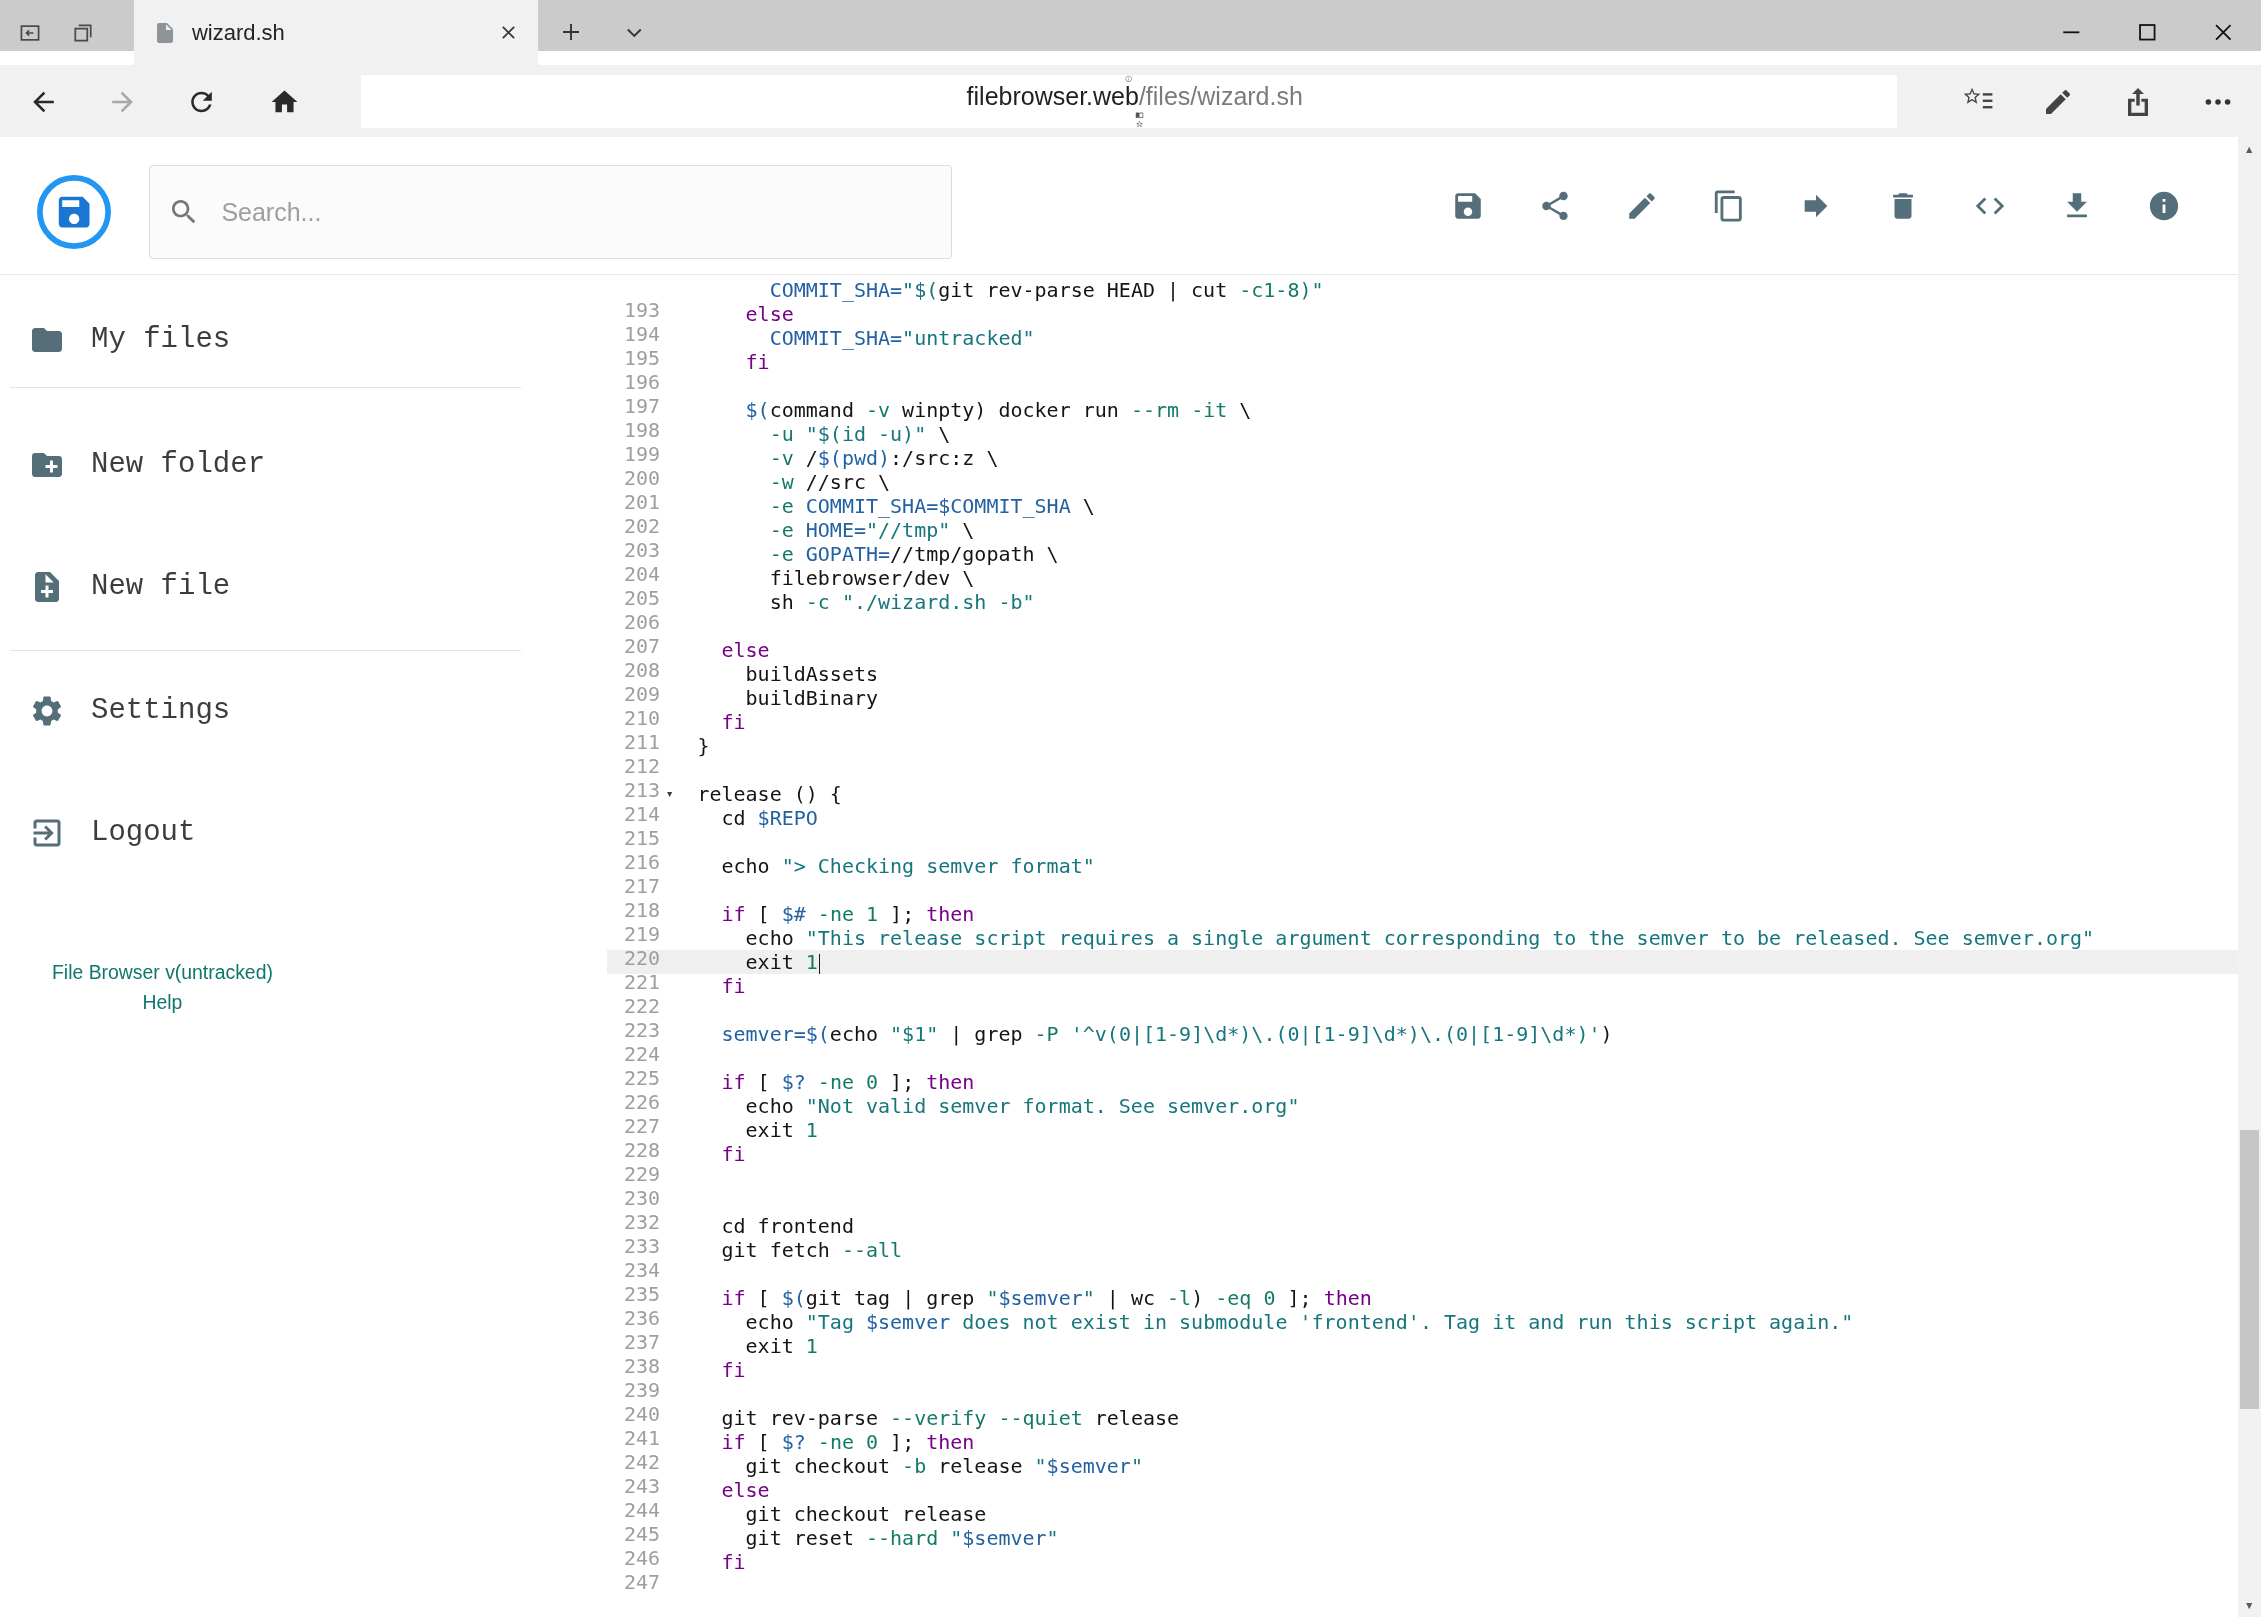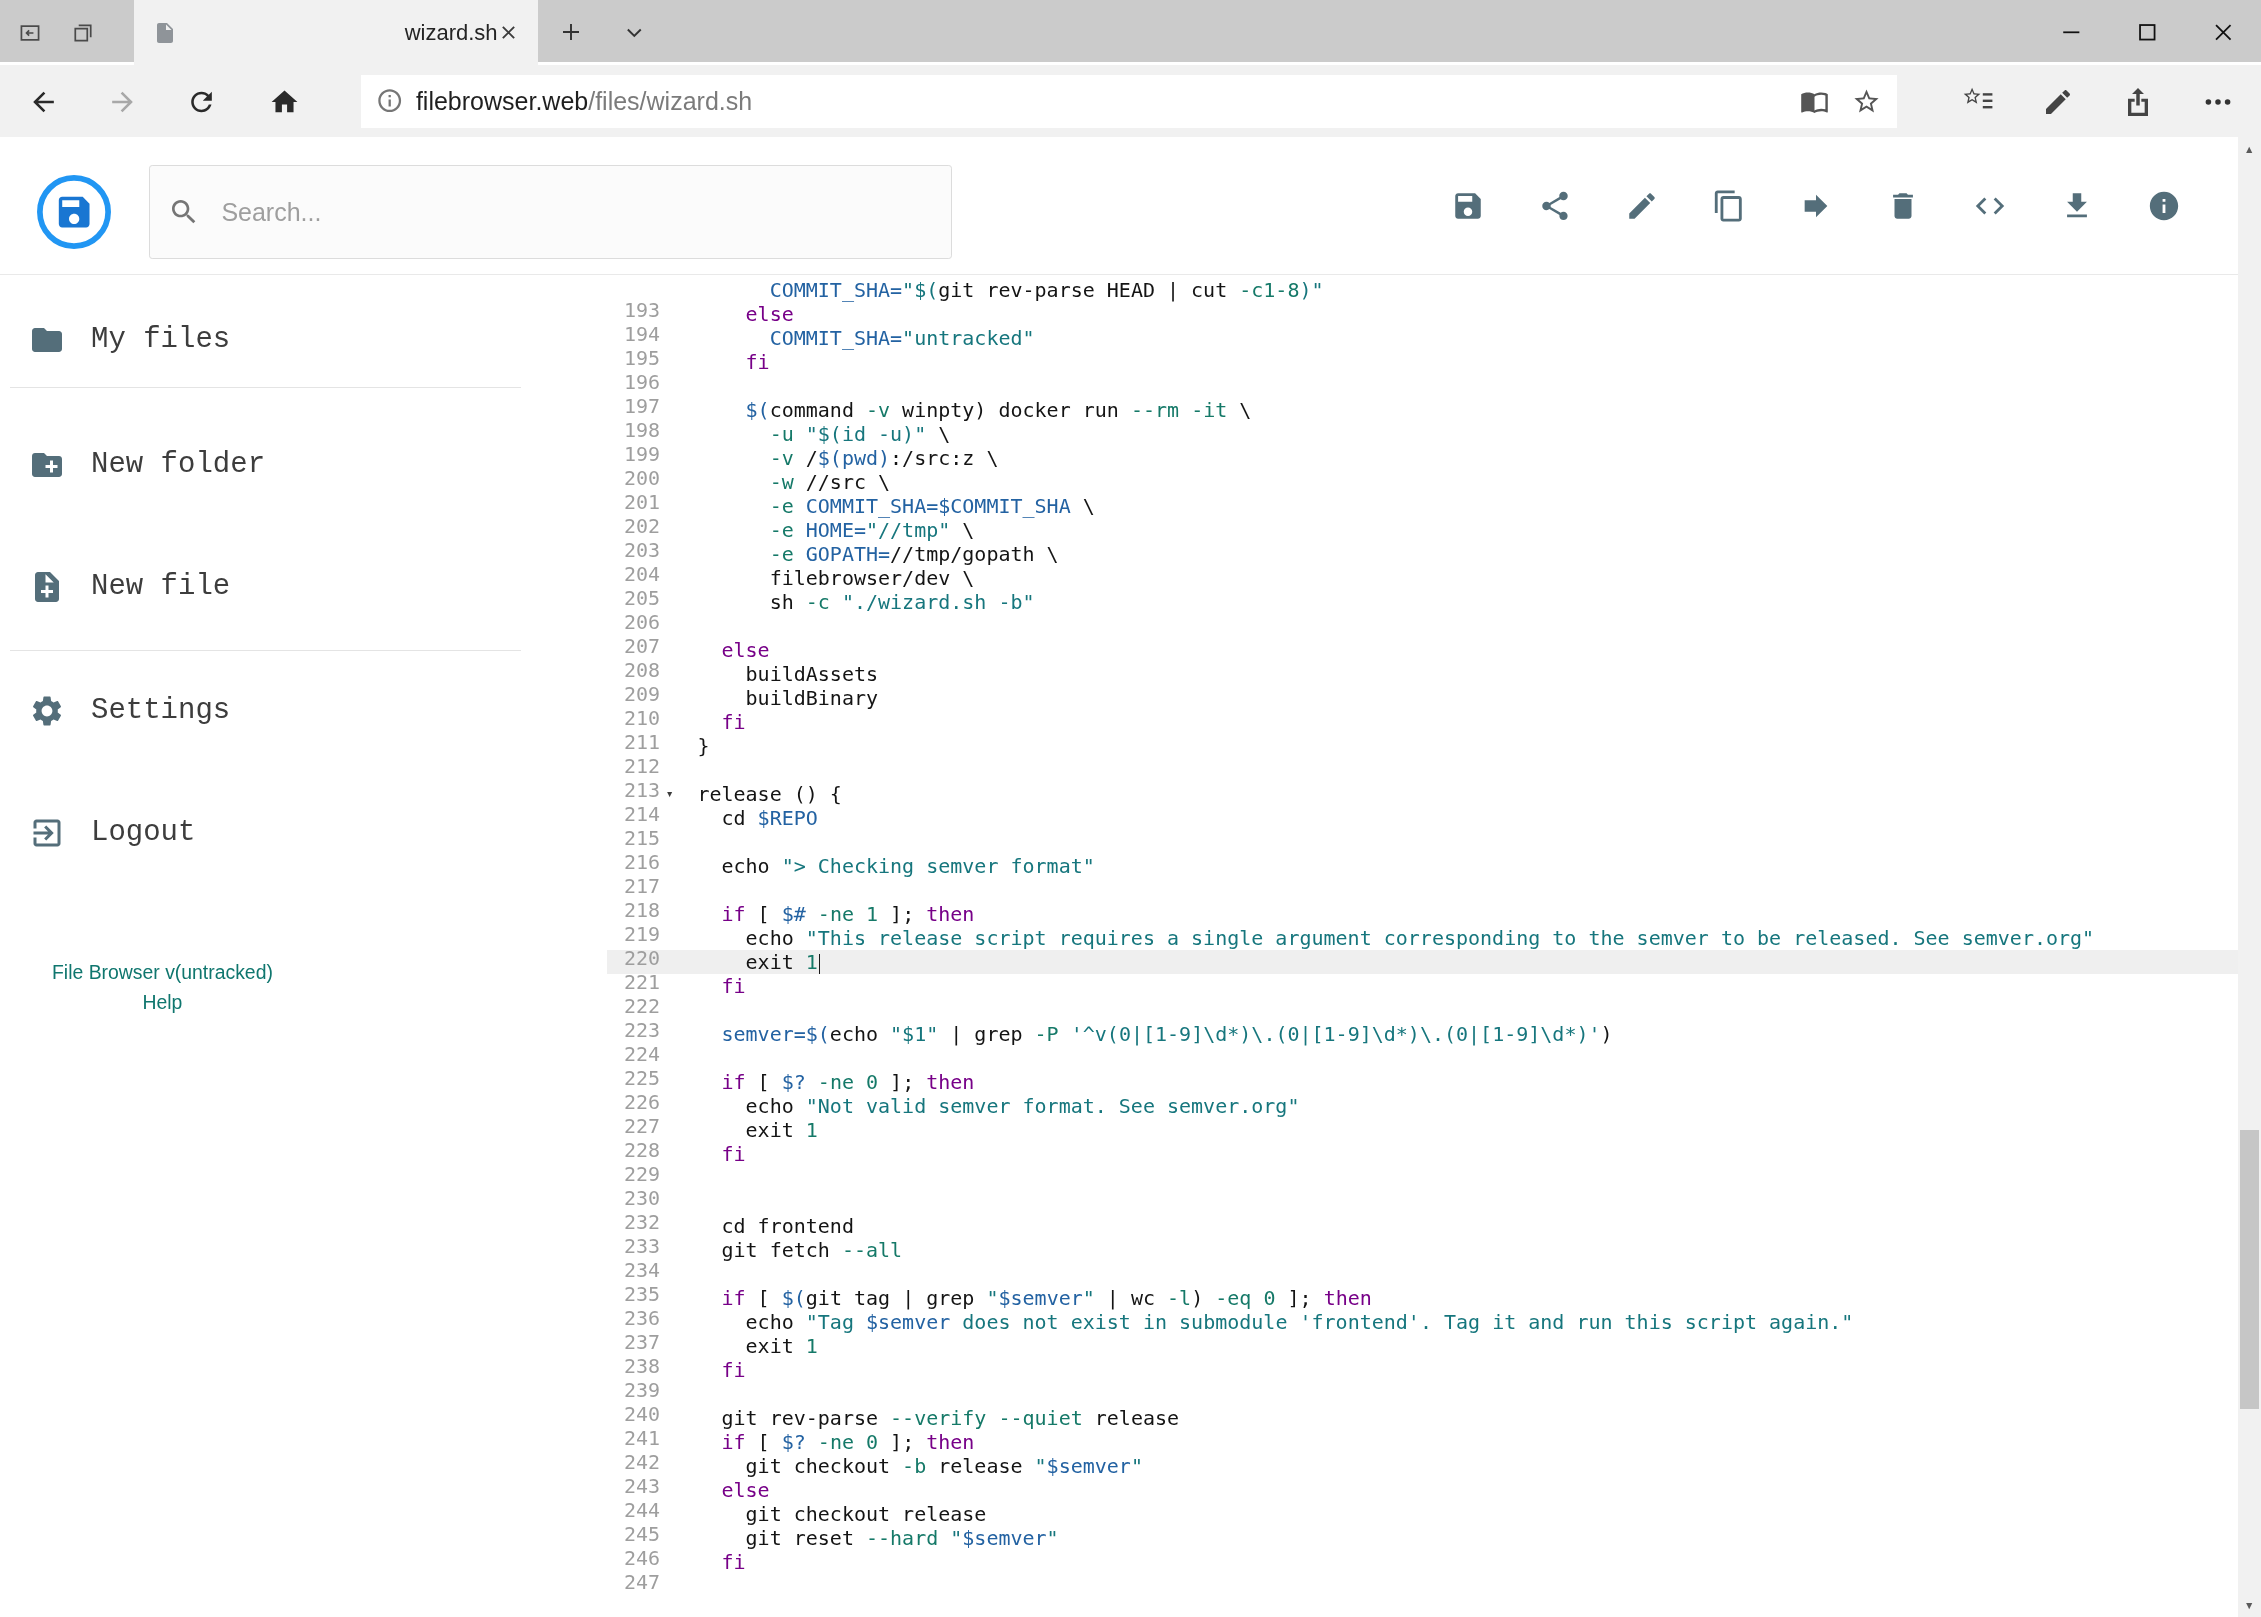--- a/index.html
+++ b/index.html
@@ -1,34 +1,34 @@
 <!DOCTYPE html>
 <html style="--accent-blue: #2196f3; --icon-gray: #546e7a; --keyword: #770088; --string: #16767d; --variable: #2362a2; --number: #157968; --active-line-bg: #efefef;font-size:13px"><head>
 <meta charset="utf-8">
 <style>
   html,body{margin:0;padding:0;width:2261px;height:1617px;overflow:hidden;background:#fff;
     font-family:"Liberation Sans",sans-serif;}
   svg{display:block;}
 
   
-  .tabbar{position:absolute;top:0;left:0;right:0;height:62px;background:#cbcbcb;text-align:right;}
+  .tabbar{position:absolute;top:0;left:0;right:0;height:51px;background:#cbcbcb;}
   .tab-left-icons{position:absolute;left:18px;top:0;height:65px;display:flex;align-items:center;gap:29px;}
   .tab{position:absolute;left:134px;top:0;width:404px;height:65px;background:#f1f1f1;
     display:flex;align-items:center;padding:0 19.4px;box-sizing:border-box;}
   .tab-title{margin-left:14.5px;font-size:22px;color:#242424;flex:1;}
   .newtab{position:absolute;left:559px;top:20px;}
   .tab-chevron{position:absolute;left:623px;top:22.6px;}
   .win-controls{position:absolute;right:0;top:0;height:65px;display:flex;}
   .win-btn{width:76px;height:65px;display:flex;align-items:center;justify-content:center;}
 
   
   .addrbar{position:absolute;top:65px;left:0;right:0;height:73px;background:#f1f1f1;}
   .nav-icon{position:absolute;top:50%;transform:translateY(-50%);}
   .urlbox{position:absolute;left:361px;top:9.7px;width:1536px;height:53px;background:#ffffff;
-    display:flex;align-items:center;padding:0 16px 0 14.5px;box-sizing:border-box;}
+    display:flex;align-items:center;padding:0 16px 0 14.5px;box-sizing:border-box;flex-direction:column;}
   .url-text{margin-left:13px;font-size:25px;white-space:nowrap;flex:1;}
   .url-domain{color:#1f1f1f;}
   .url-path{color:#7b7b7b;}
   .addr-right{position:absolute;right:27.4px;top:0;height:73px;display:flex;align-items:center;gap:48px;}
 
   
   .appheader{position:absolute;top:137px;left:0;right:0;height:138px;background:#fff;
     border-bottom:0.8px solid #e9e9e9;box-sizing:border-box;}
   .logo{position:absolute;left:35px;top:36px;}
   .logo-ring{fill:#fff;stroke:var(--accent-blue,#2196f3);stroke-width:7;}

